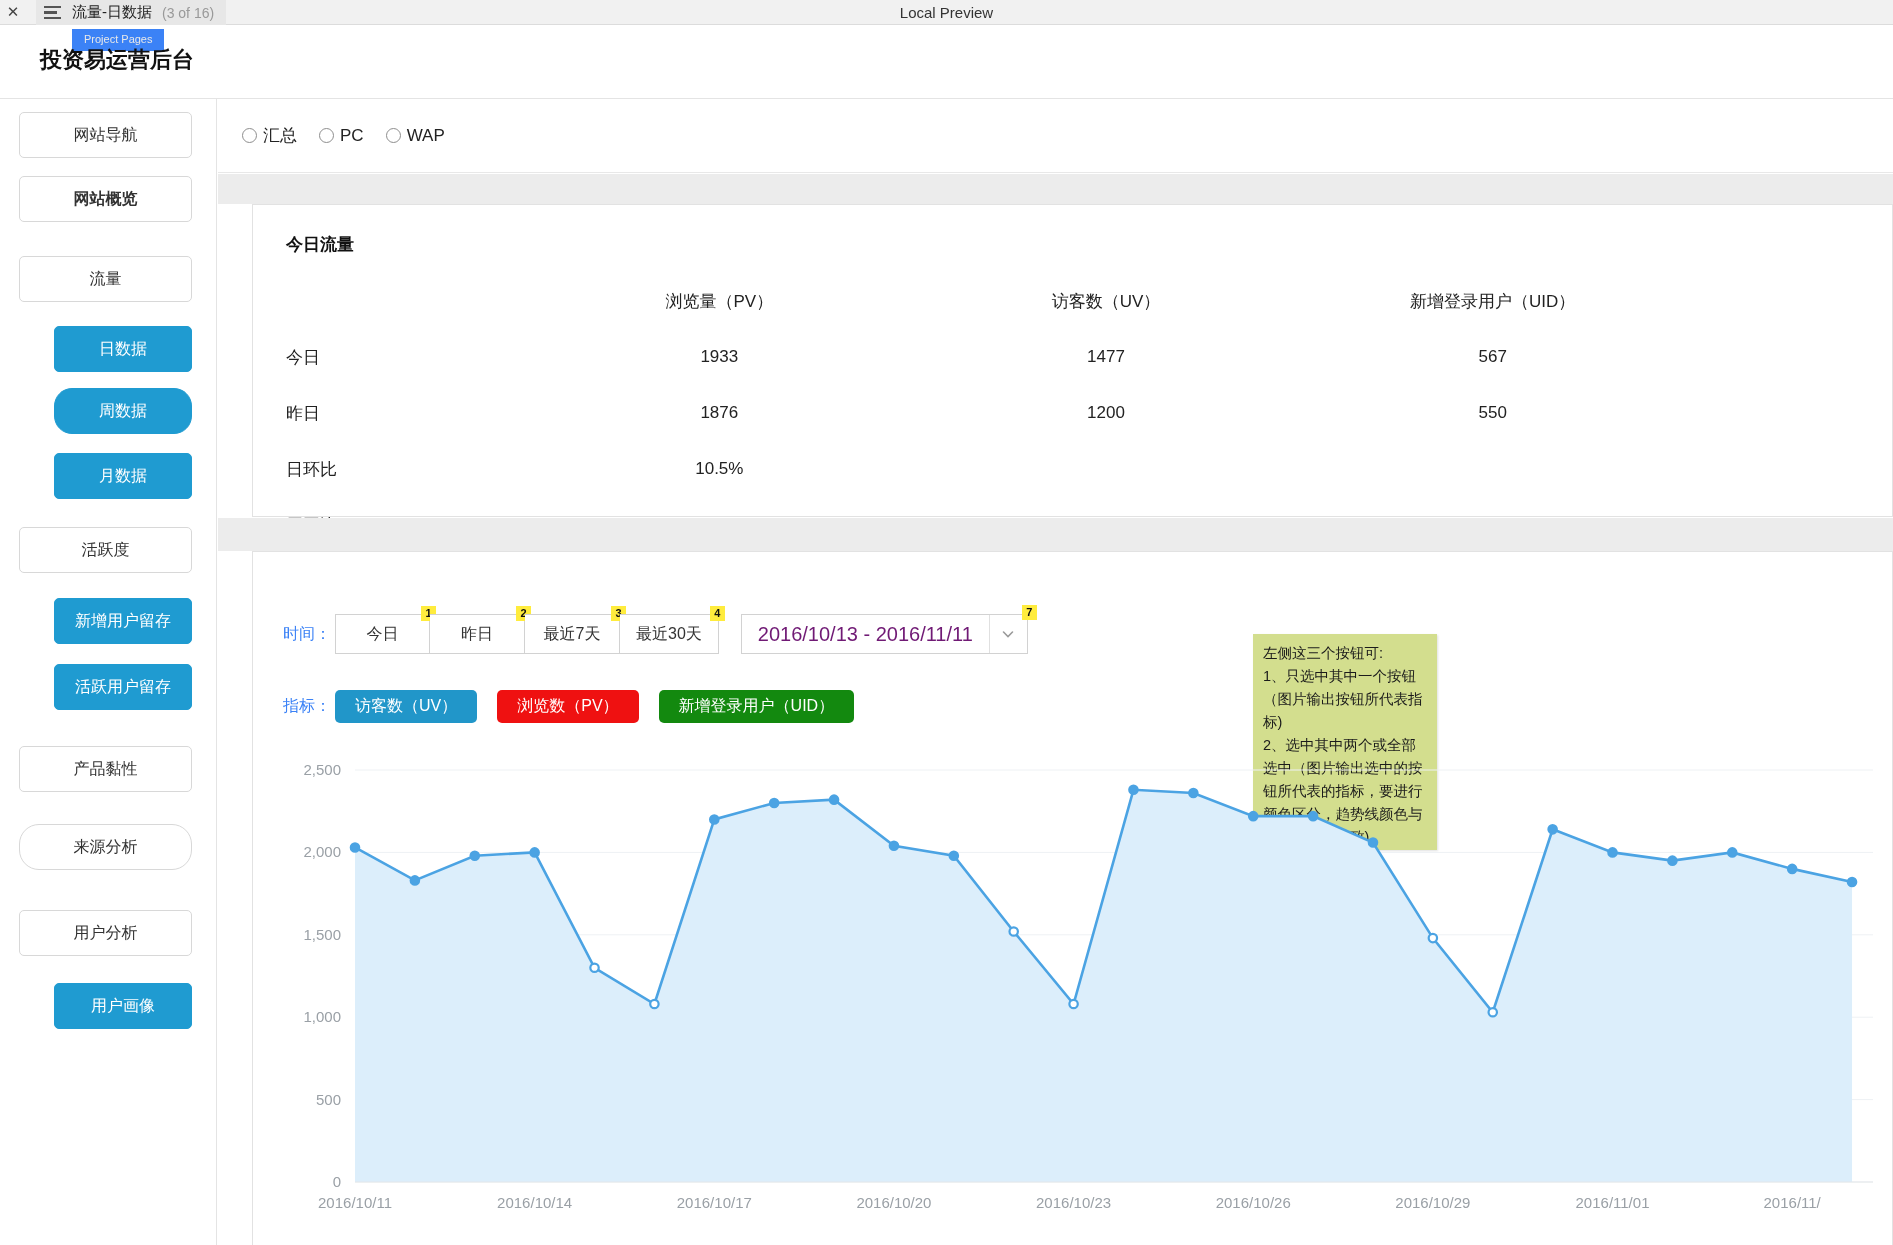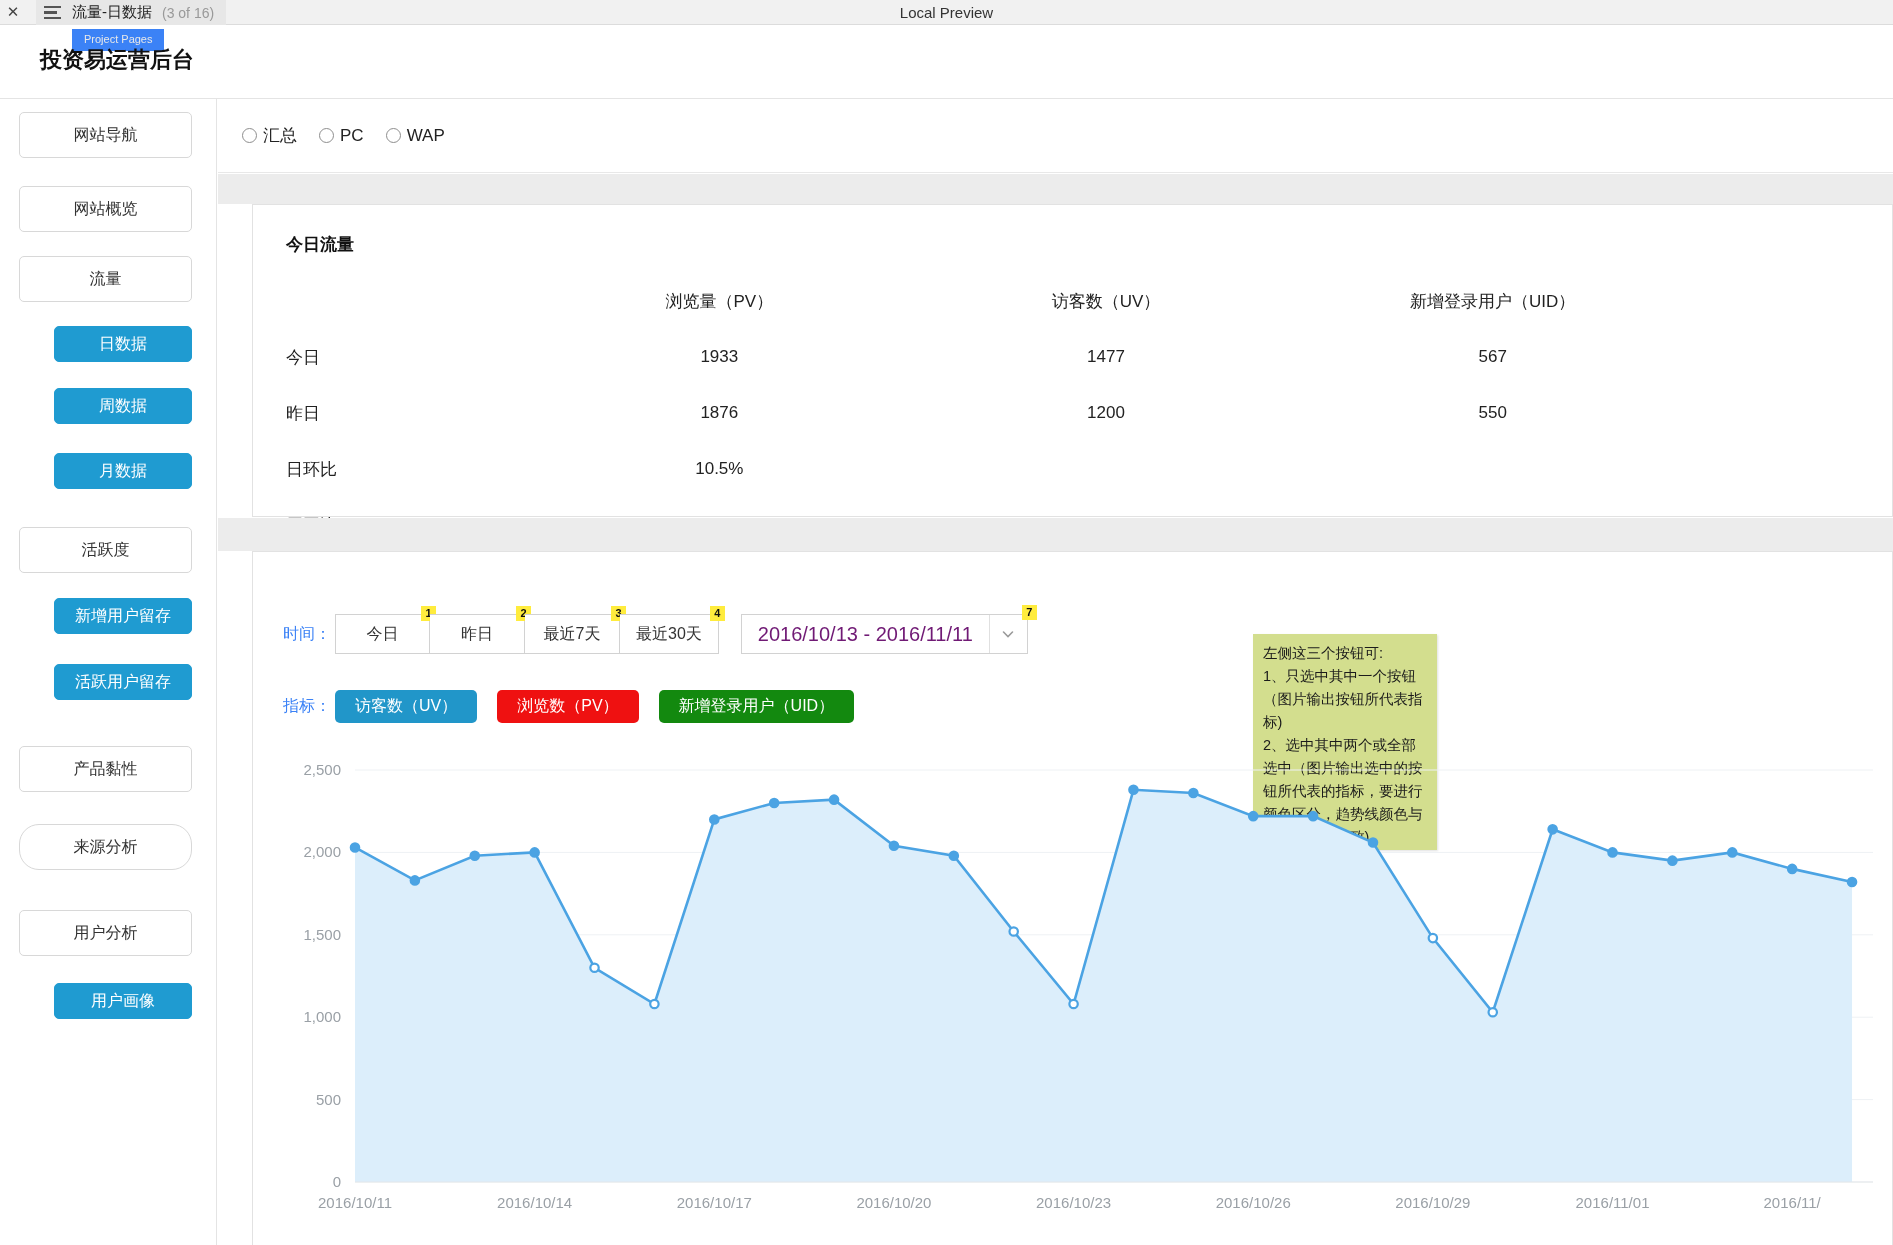--- a/index.html
+++ b/index.html
@@ -67,21 +67,21 @@
     position: absolute;
     display: flex; align-items: center; justify-content: center;
     font-size: 16px; border-radius: 5px; cursor: pointer;
     text-align: center;
   }
   .nav-btn.plain {
     left: 19px; width: 173px; height: 46px;
     background: #ffffff; border: 1px solid #d8d8d8; color: #333;
   }
   .nav-btn.primary {
-    left: 54px; width: 138px; height: 36px;
+    left: 54px; width: 138px; height: 46px;
     background: #1f9bd1; border: 1px solid #1f9bd1; color: #ffffff;
   }
 
   
   #main {
     position: absolute; left: 218px; top: 99px;
     width: 1334px; height: 1146px;
     background: #ffffff;
   }
 
@@ -206,30 +206,30 @@
 
 <div id="tooltip">Project Pages</div>
 
 <div id="app-title">投资易运营后台</div>
 <div id="header-rule"></div>
 
 <div id="sidebar">
     <div class="nav-btn plain" style="top: 13px;">
       <span>网站导航</span>
     </div>
-    <div class="nav-btn plain" style="top: 87px;">
+    <div class="nav-btn plain" style="top: 77px; font-weight: bold;">
       <span>网站概览</span>
     </div>
     <div class="nav-btn plain" style="top: 157px;">
       <span>流量</span>
     </div>
     <div class="nav-btn primary" style="top: 227px;">
       <span>日数据</span>
     </div>
-    <div class="nav-btn primary" style="top: 289px;">
+    <div class="nav-btn primary" style="top: 289px; border-radius: 18px;">
       <span>周数据</span>
     </div>
     <div class="nav-btn primary" style="top: 354px;">
       <span>月数据</span>
     </div>
     <div class="nav-btn plain" style="top: 428px;">
       <span>活跃度</span>
     </div>
     <div class="nav-btn primary" style="top: 499px;">
       <span>新增用户留存</span>

